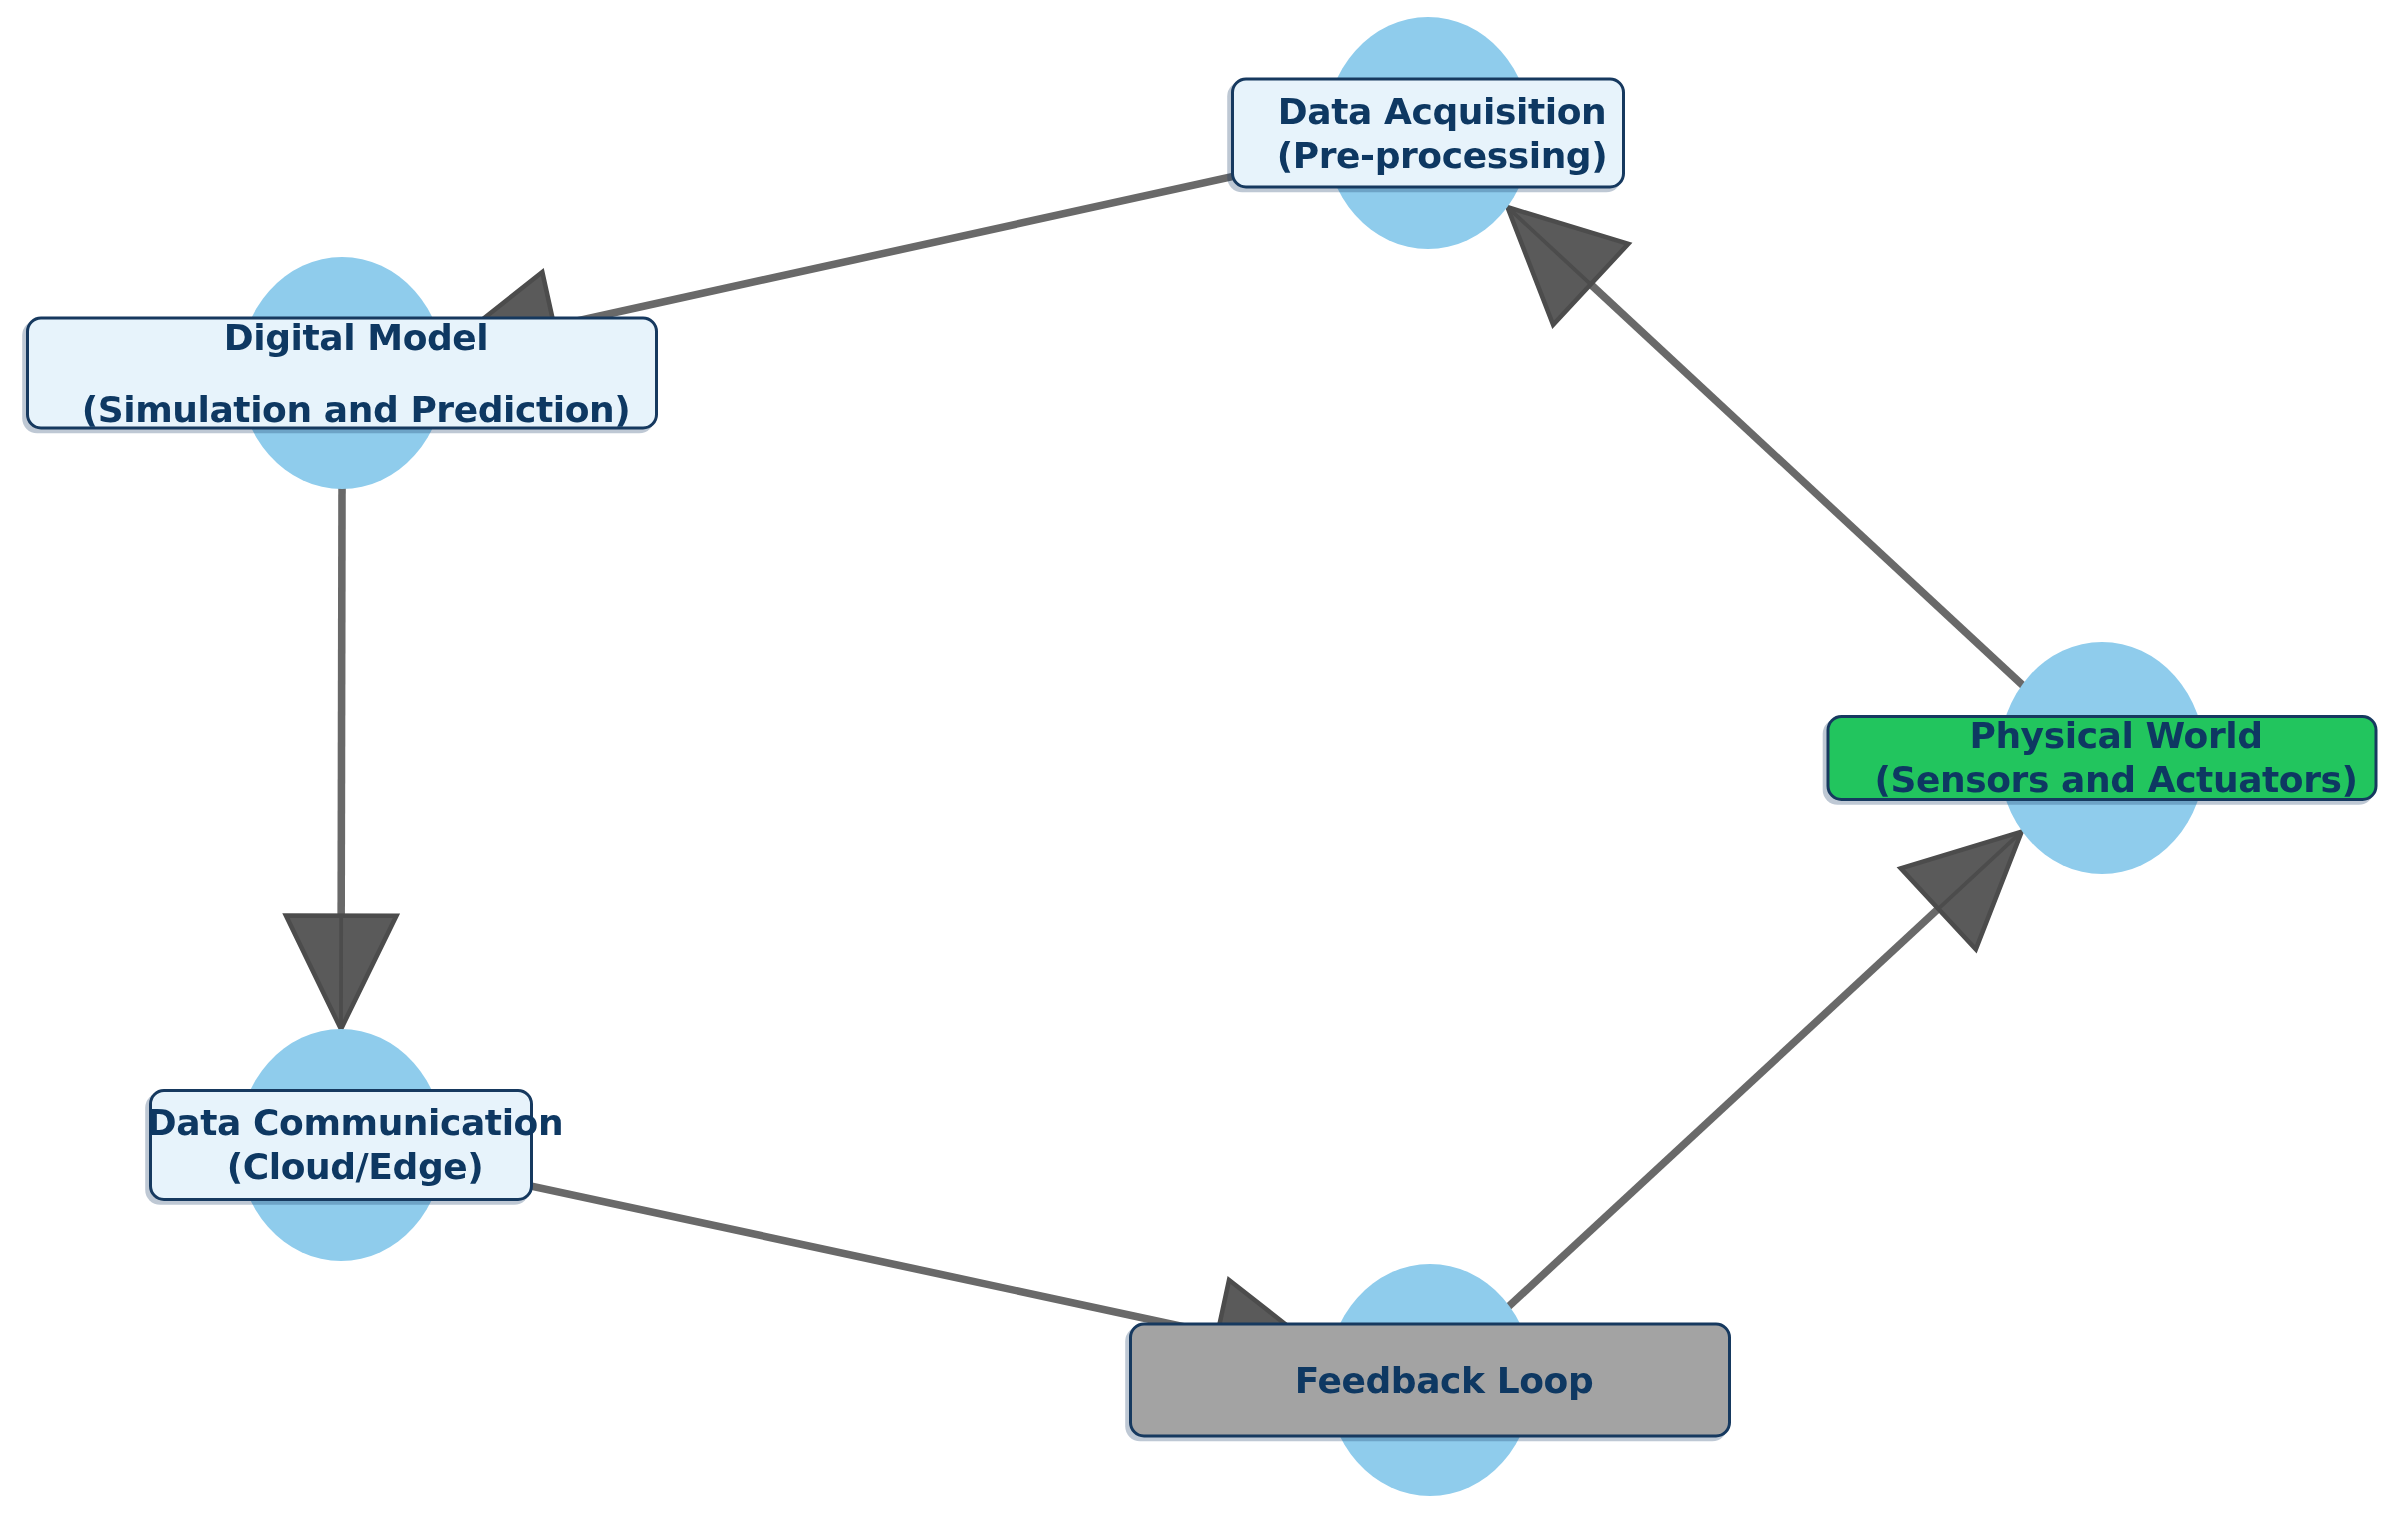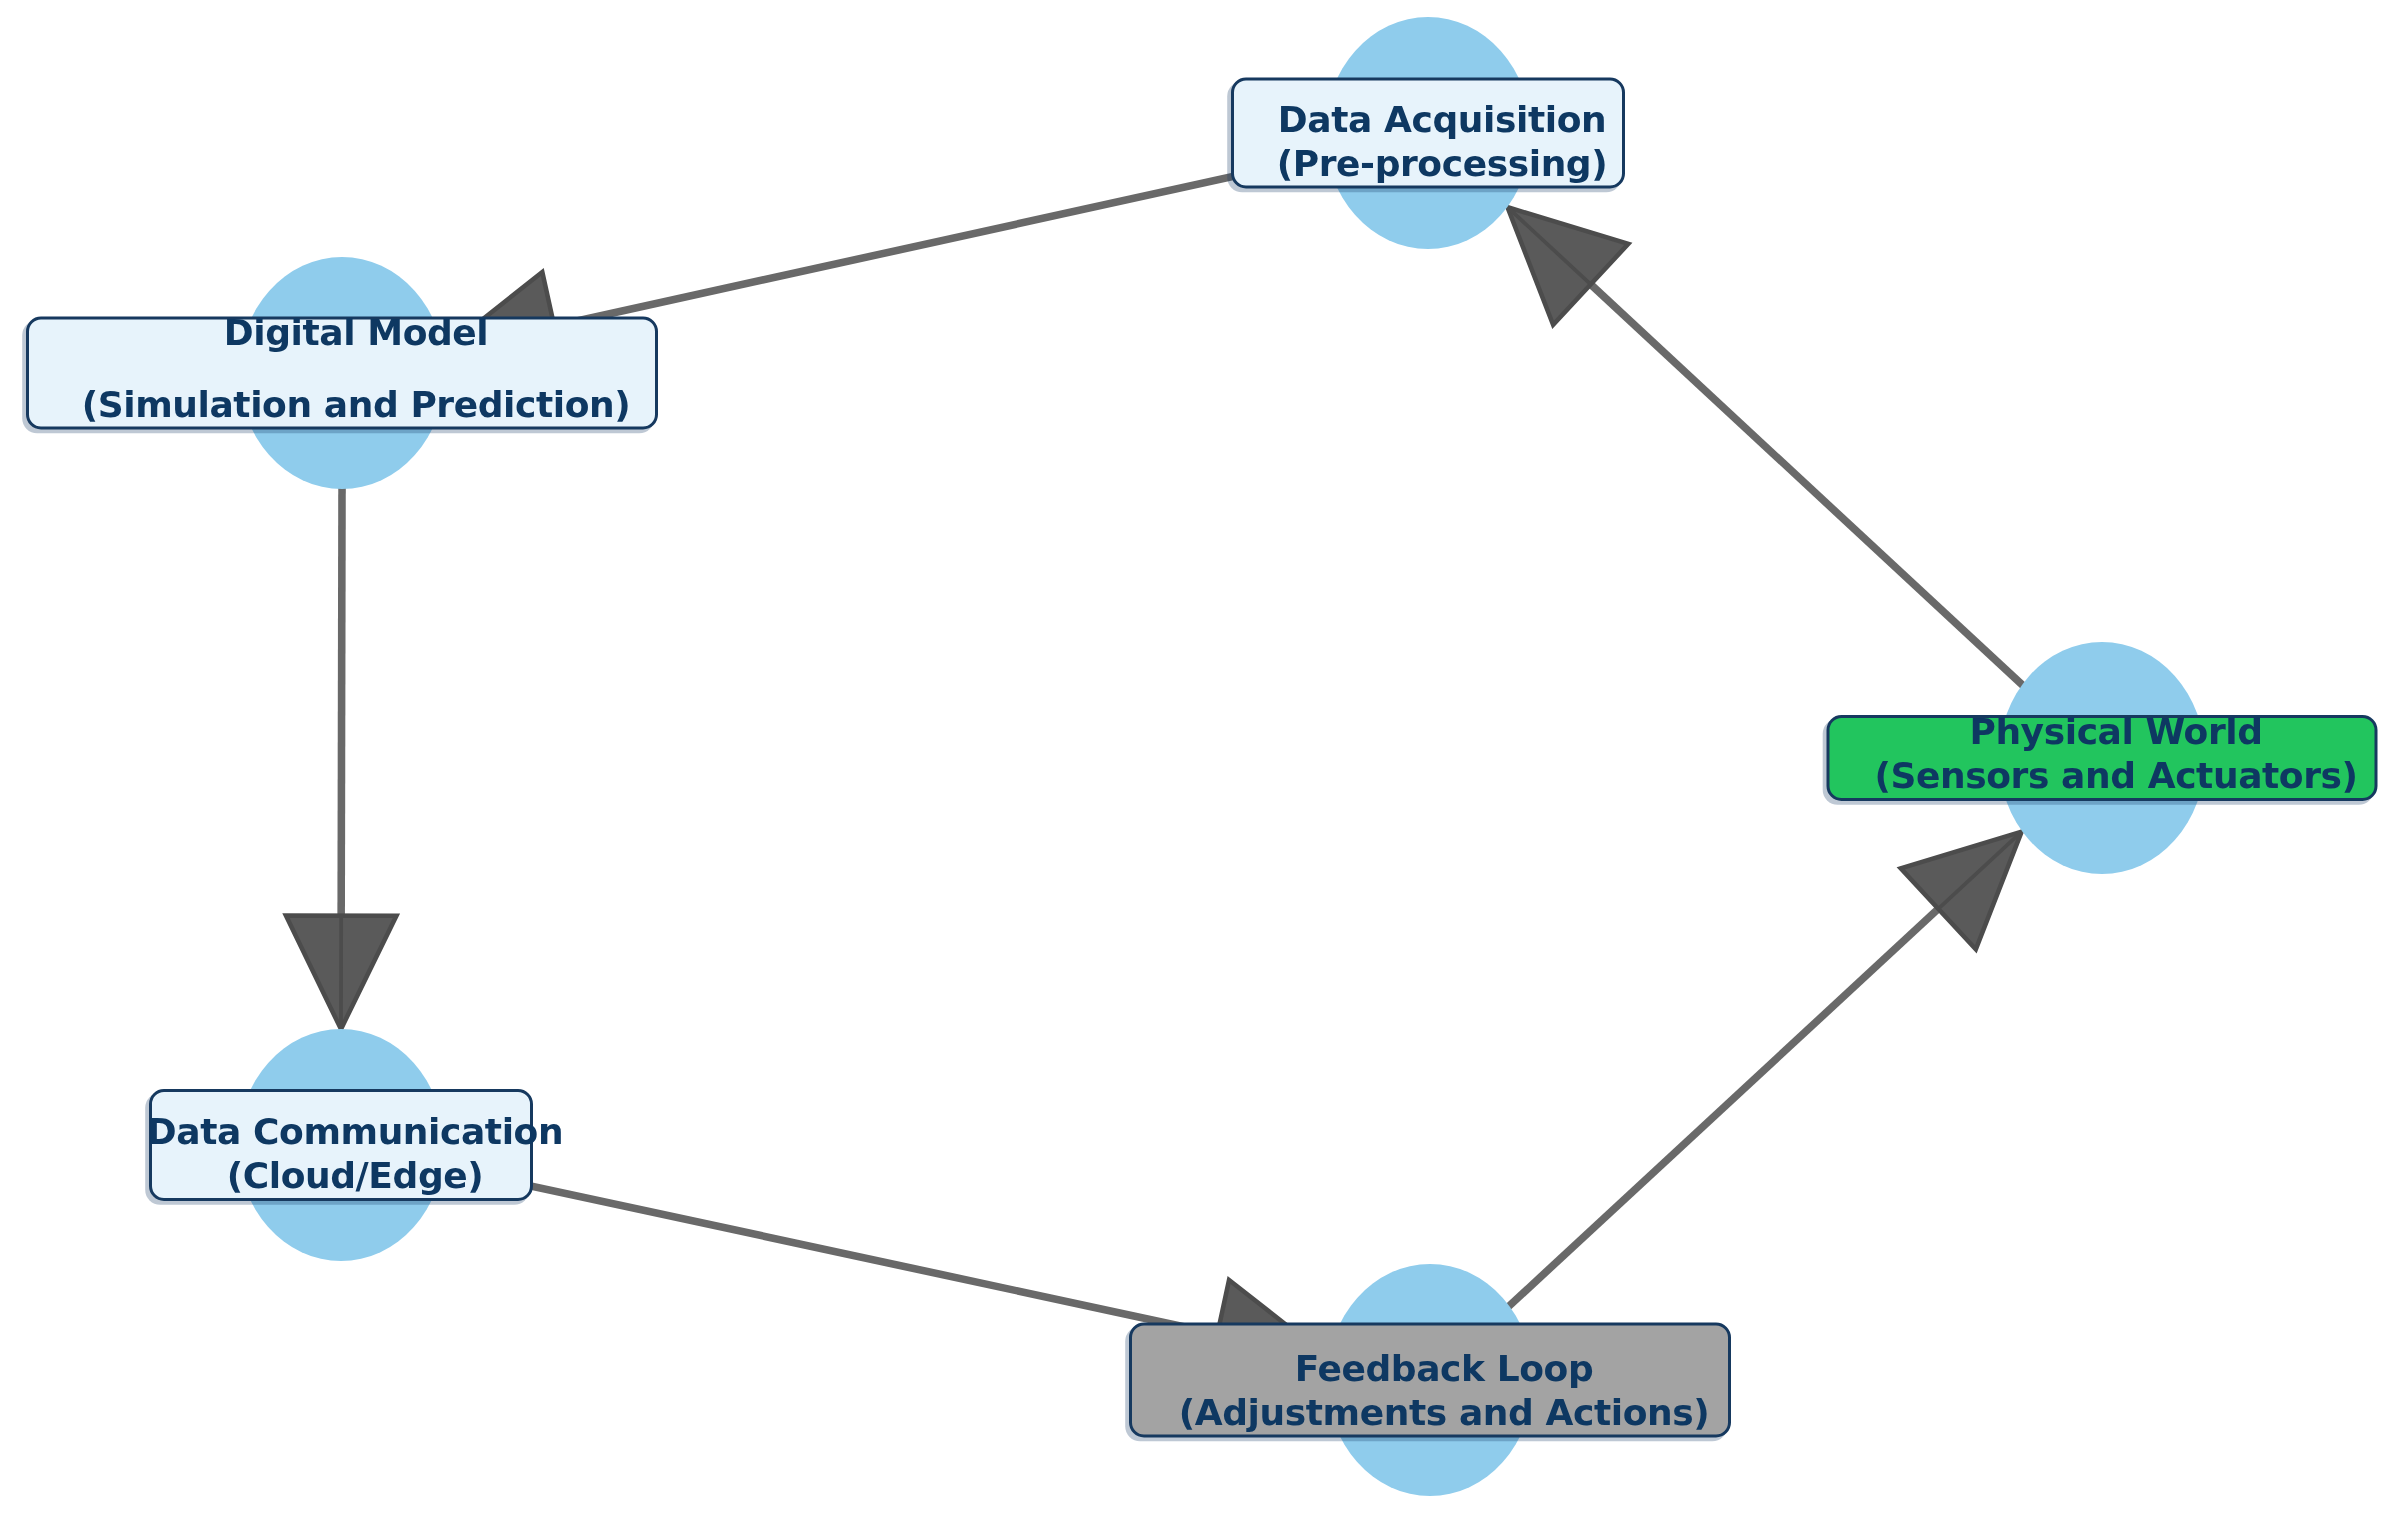--- a/index.html
+++ b/index.html
@@ -24,21 +24,21 @@
     border-radius: 50%;
     z-index: 1;
   }
   .node-box {
     position: absolute;
     transform: translate(-50%, -50%);
     box-sizing: border-box;
     display: flex;
     flex-direction: column;
     align-items: center;
-    justify-content: flex-end;
+    justify-content: center;
     border-radius: 15px;
     border: 3.8px solid #16395f;
     box-shadow: -3.8px 3.8px 0 rgba(23, 58, 99, 0.28);
     z-index: 2;
     text-align: center;
     padding-left: 28px;
   }
   .node-label-line {
     font-size: 36px;
     font-weight: bold;
@@ -80,21 +80,20 @@
         <div class="node-label-line">(Simulation and Prediction)</div>
       </div>
       <div class="node-ellipse" style="left: 238px; top: 1029px; background: rgb(143, 204, 236);"></div>
       <div class="node-box" style="left: 341px; top: 1145px; width: 384px; height: 112px; background: rgb(231, 243, 251); border-color: rgb(22, 57, 95); color: rgb(14, 56, 98);">
         <div class="node-label-line">Data Communication</div>
         <div class="node-label-line">(Cloud/Edge)</div>
       </div>
       <div class="node-ellipse" style="left: 1327px; top: 1264px; background: rgb(143, 204, 236);"></div>
       <div class="node-box" style="left: 1430px; top: 1380px; width: 602px; height: 115px; background: #a3a3a3; border-color: rgb(22, 57, 95); color: rgb(14, 56, 98);">
         <div class="node-label-line">Feedback Loop</div>
-        <div class="node-label-line">(Adjustments and Actions)</div>
       </div>
       <div class="node-ellipse" style="left: 1999px; top: 642px; background: rgb(143, 204, 236);"></div>
       <div class="node-box" style="left: 2102px; top: 758px; width: 551px; height: 86px; background: #22c55e; border-color: rgb(22, 57, 95); color: rgb(14, 56, 98);">
         <div class="node-label-line">Physical World</div>
         <div class="node-label-line">(Sensors and Actuators)</div>
       </div>
     </div>
 </div>
 
 

